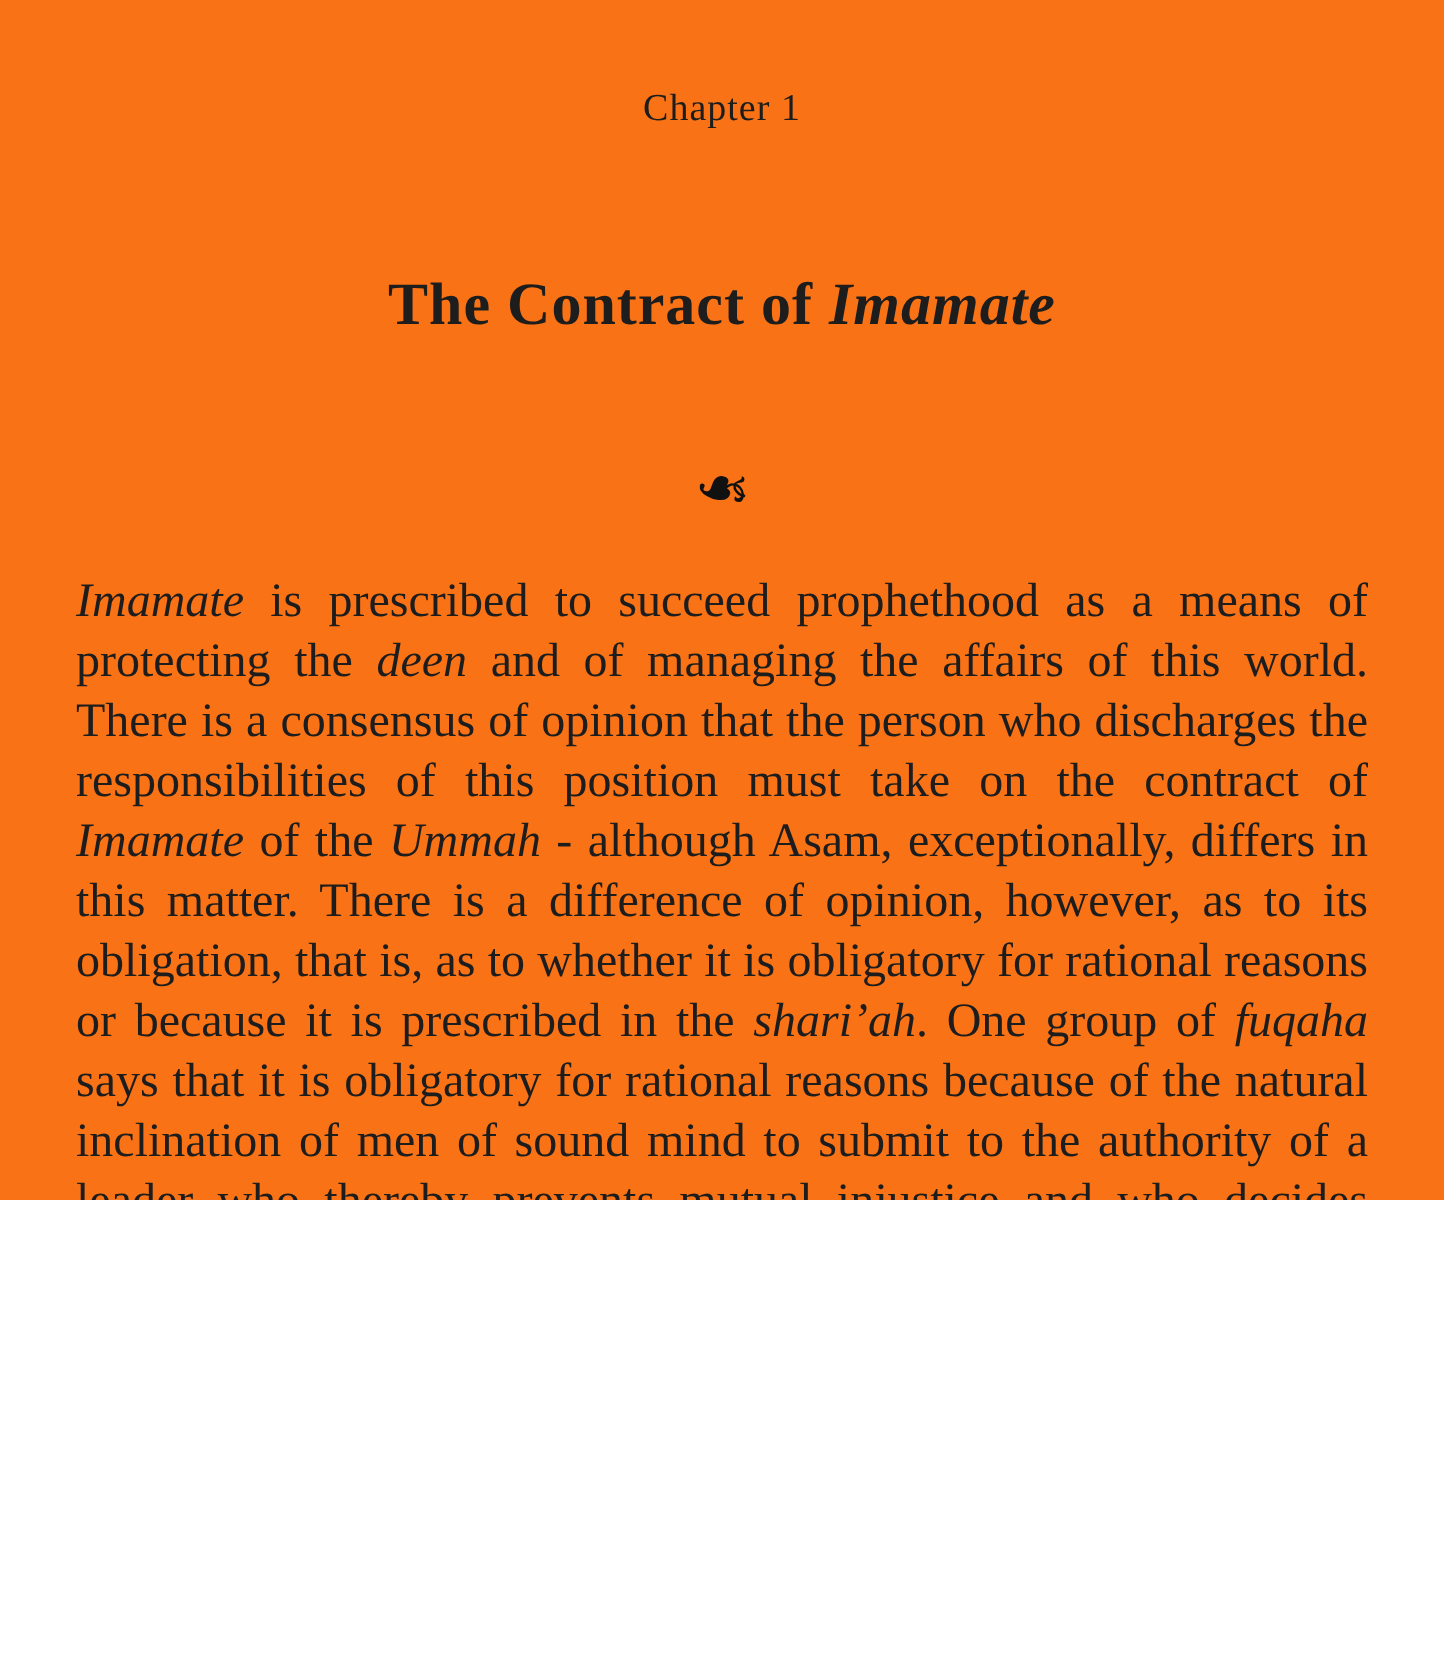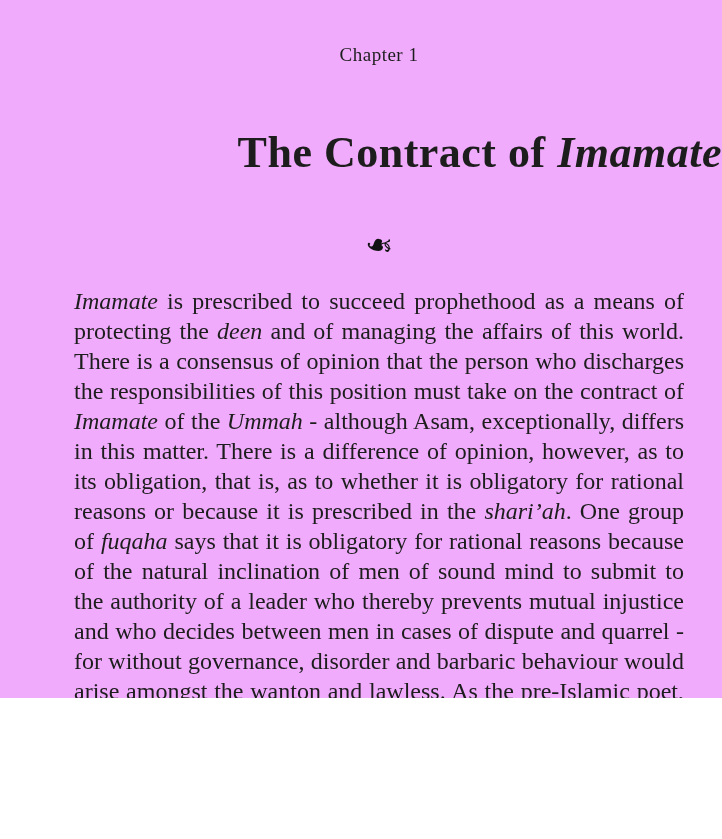--- a/index.html
+++ b/index.html
@@ -1,37 +1,36 @@
 <!DOCTYPE html>
 <html><head>
 <meta charset="utf-8">
 <style>
   html, body { margin: 0; padding: 0; background: #ffffff; }
   .page {
     position: relative;
     width: 722px;
-    height: 698px;
-    background: #f0abfc;
+    height: 600px;
+    background: #f97316;
     overflow: hidden;
     font-family: "Liberation Serif", serif;
     color: #1d1d1d;
     box-sizing: border-box;
-    padding-left: 36px;
   }
   .chapter-label {
     padding-top: 44px;
     text-align: center;
     font-size: 19px;
     line-height: 22px;
     letter-spacing: 0.5px;
   }
   .title {
     margin: 64px 0 0 0;
-    text-align: right;
-    font-size: 44px;
+    text-align: center;
+    font-size: 30px;
     line-height: 46px;
     font-weight: bold;
     letter-spacing: 0.5px;
   }
   .it { font-style: italic; }
   .ornament {
     margin-top: 52px;
     text-align: center;
     font-family: "DejaVu Sans", sans-serif;
     font-size: 34px;

